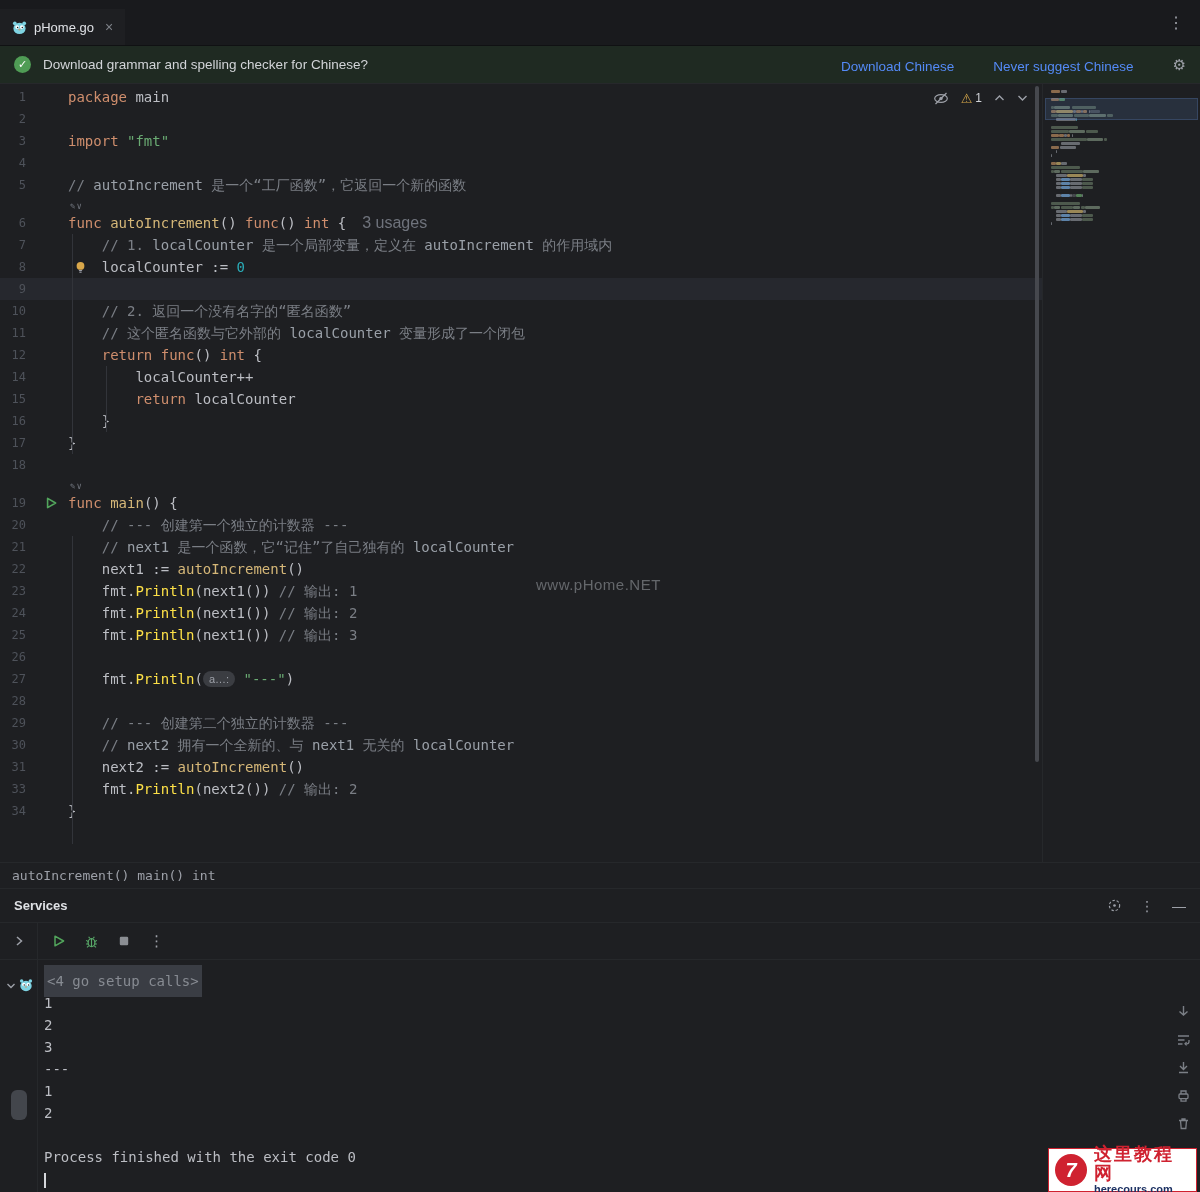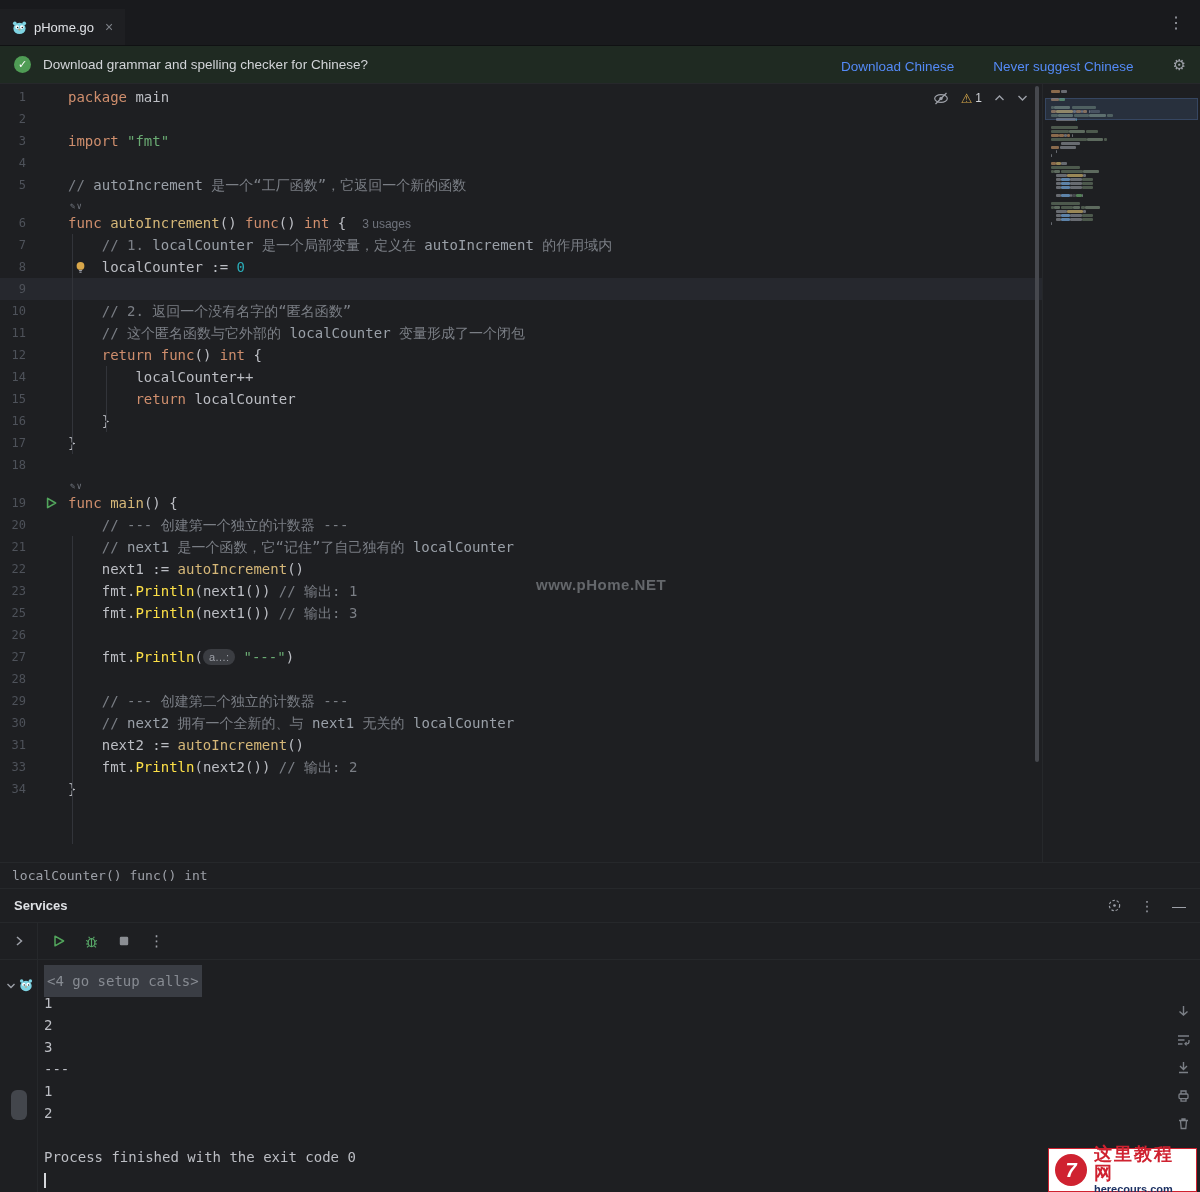--- a/index.html
+++ b/index.html
@@ -34,30 +34,30 @@
   .cv-glyph{font-size:9px;color:#6f737c;letter-spacing:1px}
   .tk-kw{color:#cf8e6d}
   .tk-str{color:#6aab73}
   .tk-com{color:#7a7e85}
   .tk-ref{color:#9aa0a8}
   .tk-decl{color:#d5b778}
   .tk-call{color:#d5b778}
   .tk-mth{color:#fde047}
   .tk-num{color:#2aacb8}
   .tk-d{color:#bcbec4}
-  .tk-usg{color:#6f737c;font-size:12px;margin-left:16px;font-family:"Liberation Sans",sans-serif}
+  .tk-usg{color:#6f737c;font-size:16px;margin-left:16px;font-family:"Liberation Sans",sans-serif}
   .tk-inl{background:#3b3d42;color:#9da0a8;border-radius:8px;padding:0 6px;font-size:11px;
     font-family:"Liberation Sans",sans-serif;display:inline-block;height:16px;line-height:16px;vertical-align:1px}
   .bulb{position:absolute;left:12px;top:4px}
   .iguide{position:absolute;width:1px;background:#32343a}
   .ewidgets{position:absolute;top:5px;right:14px;display:flex;gap:12px;align-items:center;height:18px}
   .warngrp{display:flex;gap:3px;align-items:center}
   .warn-tri{color:#d6a74a;font-size:13px}
   .warn-num{color:#d1d3d8;font-size:12px}
-  .watermark{position:absolute;left:536px;top:492px;font-weight:bold;font-size:15px;
+  .watermark{position:absolute;left:536px;top:492px;font-weight:normal;font-size:15px;
     color:rgba(158,162,168,.55);letter-spacing:.5px}
   .escroll{position:absolute;right:3px;top:2px;width:4px;height:676px;background:#46484e;border-radius:2px}
 
   
   .rrail{width:158px;flex:none;border-left:1px solid #26282b;background:#1e1f22;position:relative}
   .minimap{position:relative;padding:6px 8px}
   .mrow{height:3px;margin-bottom:1px;white-space:nowrap;font-size:0}
   .mrow span{display:inline-block;height:3px;border-radius:1px}
   .mviewport{position:absolute;left:2px;right:2px;top:14px;height:22px;
     background:rgba(96,134,208,.16);border:1px solid rgba(96,134,208,.25)}
@@ -244,20 +244,25 @@
           </div>
           <div class="crow">
             <span class="gut">22</span>
             <span class="gico"></span>
             <span class="ct"><span class="tk-d">    next1 := </span><span class="tk-call">autoIncrement</span><span class="tk-d">()</span></span>
           </div>
           <div class="crow">
             <span class="gut">23</span>
             <span class="gico"></span>
             <span class="ct"><span class="tk-d">    fmt.</span><span class="tk-mth">Println</span><span class="tk-d">(next1()) </span><span class="tk-com">// 输出: 1</span></span>
+          </div>
+          <div class="crow">
+            <span class="gut">24</span>
+            <span class="gico"></span>
+            <span class="ct"><span class="tk-d">    fmt.</span><span class="tk-mth">Println</span><span class="tk-d">(next1()) </span><span class="tk-com">// 输出: 2</span></span>
           </div>
           <div class="crow">
             <span class="gut">25</span>
             <span class="gico"></span>
             <span class="ct"><span class="tk-d">    fmt.</span><span class="tk-mth">Println</span><span class="tk-d">(next1()) </span><span class="tk-com">// 输出: 3</span></span>
           </div>
           <div class="crow">
             <span class="gut">26</span>
             <span class="gico"></span>
             <span class="ct"></span>
@@ -367,21 +372,21 @@
             <div class="mrow"><span style="margin-left: 5.2px; width: 5.2px; background: rgb(104, 107, 113);"></span><span style="margin-left: 0px; width: 9.1px; background: rgb(93, 130, 168);"></span><span style="margin-left: 0px; width: 11.7px; background: rgb(104, 107, 113);"></span><span style="margin-left: 0px; width: 10.4px; background: rgb(77, 89, 77);"></span></div>
             <div class="mrow"><span style="margin-left: 5.2px; width: 5.2px; background: rgb(104, 107, 113);"></span><span style="margin-left: 0px; width: 9.1px; background: rgb(93, 130, 168);"></span><span style="margin-left: 0px; width: 11.7px; background: rgb(104, 107, 113);"></span><span style="margin-left: 0px; width: 10.4px; background: rgb(77, 89, 77);"></span></div>
             <div class="mrow"><span style="margin-left: 0px; width: 1.3px; background: rgb(104, 107, 113);"></span></div>
           </div>
         <div class="mviewport"></div>
       </div>
     </div>
   </div>
 
   <div class="breadcrumb">
-    <span>localCounter() func() int</span>
+    <span>autoIncrement() main() int</span>
   </div>
 
   <div class="svc-header">
     <span class="svc-title">Services</span>
     <span class="svc-hicons">
       <span>
         <svg width="15" height="15" viewBox="0 0 16 16">
             <circle cx="8" cy="8" r="5.5" fill="none" stroke="#9da0a8" stroke-width="1.2" stroke-dasharray="2.6 2"></circle>
             <circle cx="8" cy="8" r="1.4" fill="#9da0a8"></circle>
           </svg>

